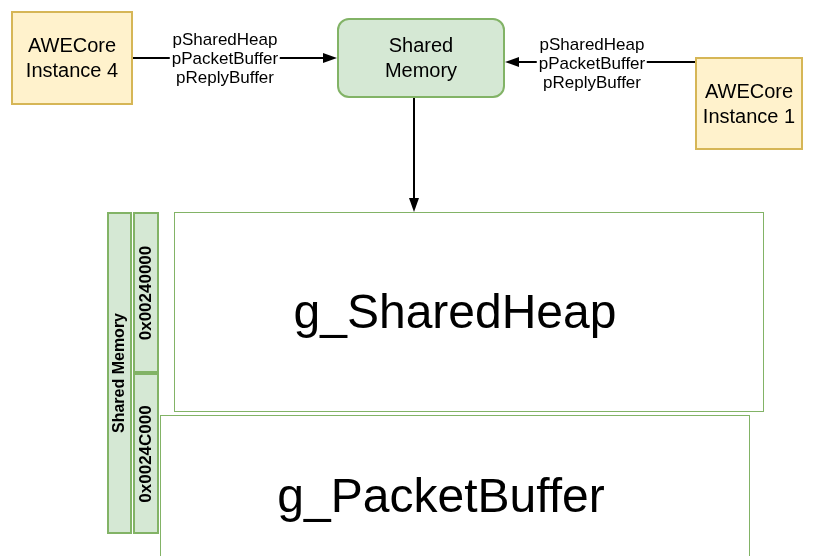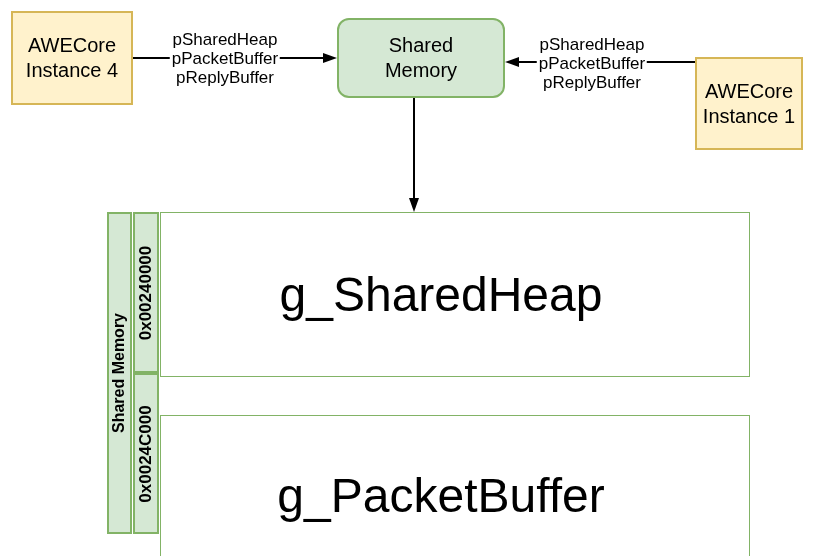--- a/index.html
+++ b/index.html
@@ -42,21 +42,21 @@
   .memtable{position:absolute;left:107px;top:212px;width:643px;height:322px;}
   .cell{position:absolute;box-sizing:border-box;display:flex;align-items:center;justify-content:center;}
   .cell.greenfill{background:#D5E8D4;border:2px solid #82B366;}
   .cell.white{background:#ffffff;border:1px solid #82B366;}
   .vtext{transform:rotate(-90deg);white-space:nowrap;font-weight:bold;}
   #cell-side{left:0;top:0;width:25px;height:322px;}
   #cell-side .vtext{font-size:16px;}
   #cell-addr0{left:26px;top:0;width:26px;height:161px;}
   #cell-addr1{left:26px;top:161px;width:26px;height:161px;}
   .addr .vtext{font-size:17px;}
-  #cell-region0{left:53px;top:0;width:590px;height:165px;}
+  #cell-region0{left:67px;top:0;width:590px;height:200px;}
   #cell-region1{left:53px;top:161px;width:590px;height:161px;margin-top:42px;}
   .region-name{font-size:48px;line-height:1;position:relative;left:-14px;}
 </style>
 </head>
 <body>
 
 <div class="canvas">
 
   <div class="node yellow" id="node-inst0">
     <span class="lbl">AWECore Instance 4</span>

